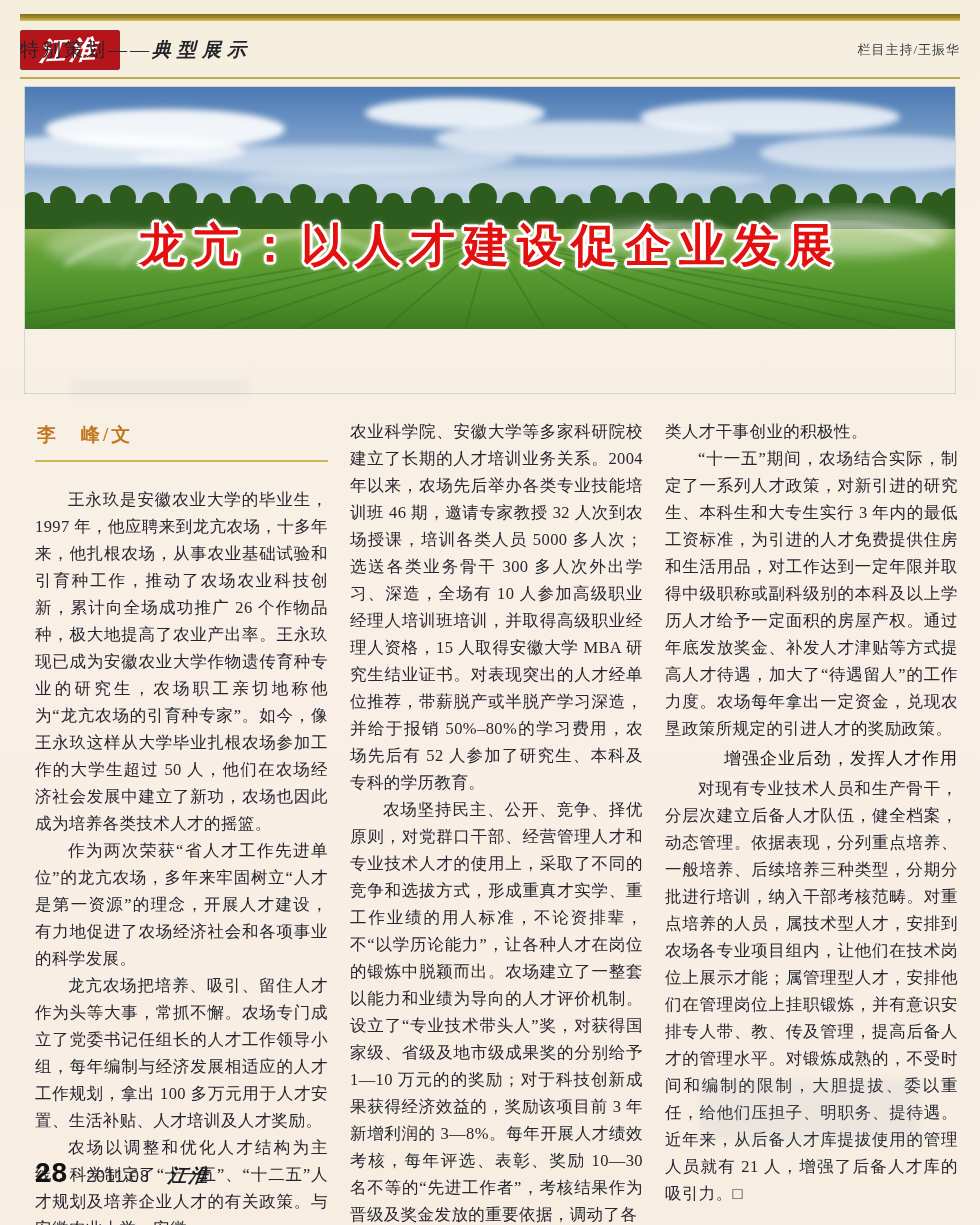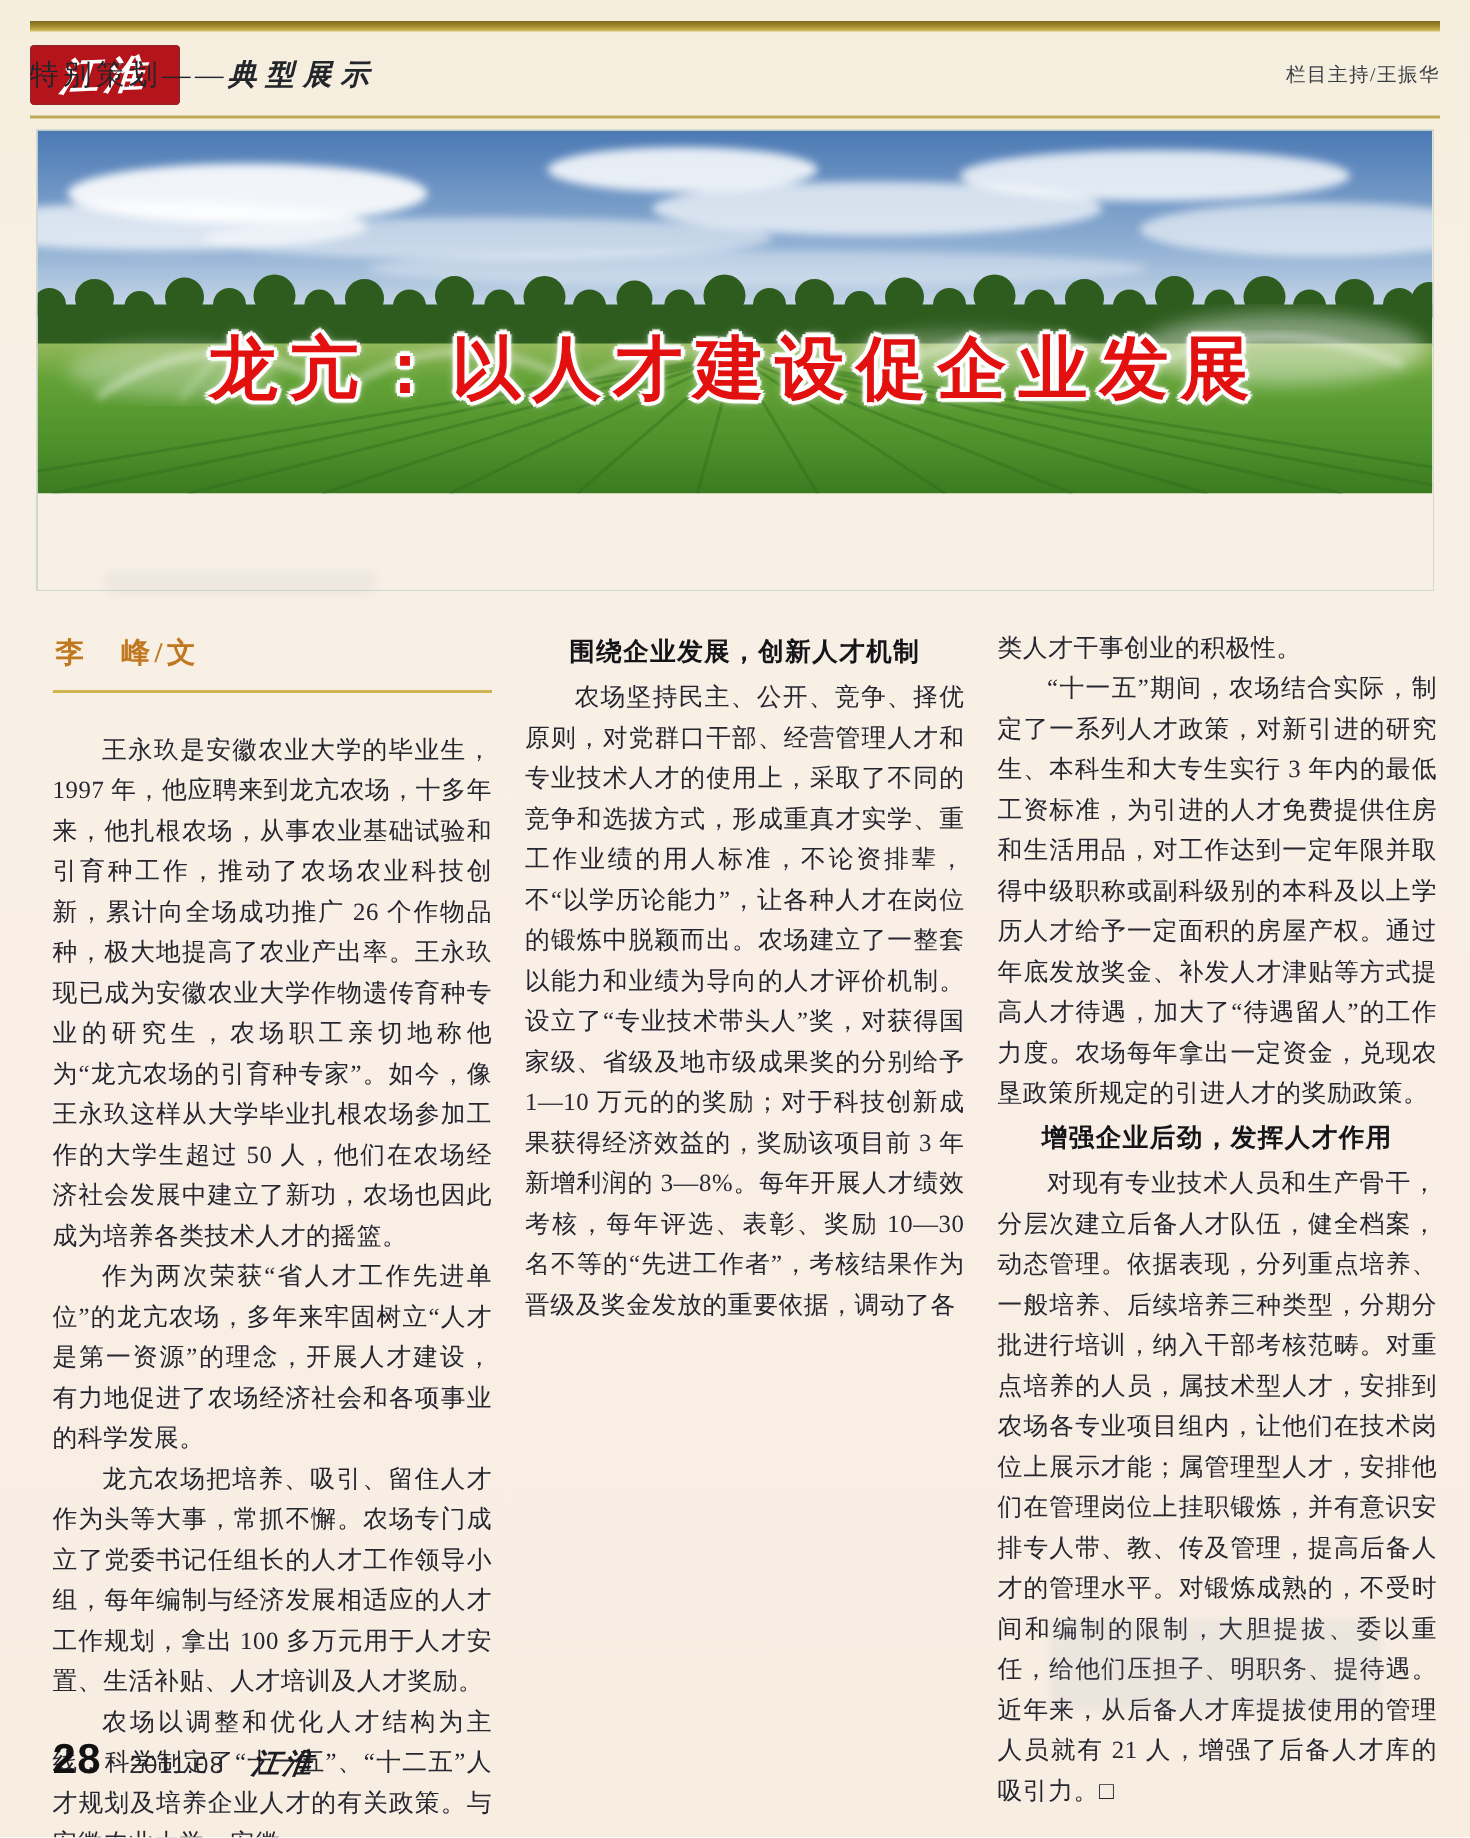--- a/index.html
+++ b/index.html
@@ -59,22 +59,22 @@
   .author-block{
     color:#c1771f;font-weight:bold;font-size:19px;letter-spacing:3px;
     padding:4px 0 12px 2px;border-bottom:2px solid #cdb652;margin-bottom:24px;
   }
   .col p.paragraph{
     margin:0;font-size:16.5px;line-height:27px;text-align:justify;
     color:#262630;letter-spacing:0.4px;
   }
   .col p.indent{text-indent:2em;}
   .col h3.subheading{
-    margin:3px 0;font-size:17px;line-height:27px;text-align:center;
-    color:#141419;font-weight:bold;letter-spacing:1px;
+    margin:3px 0;font-size:17px;line-height:27px;text-align:right;
+    color:#141419;font-weight:normal;letter-spacing:1px;
     font-family:"Liberation Sans",sans-serif;
   }
   
   .ghost{position:absolute;background:#8fa6c0;opacity:.10;filter:blur(3px);border-radius:3px;}
   
   .footer{
     position:absolute;left:35px;bottom:36px;
     display:flex;align-items:baseline;gap:18px;
   }
   .page-num{font-size:28px;font-weight:bold;color:#111;font-family:"Liberation Sans",sans-serif;letter-spacing:1px;}
@@ -211,21 +211,21 @@
       <div class="author-block">李　峰/文</div>
       <div>
           <p class="paragraph indent">王永玖是安徽农业大学的毕业生，1997 年，他应聘来到龙亢农场，十多年来，他扎根农场，从事农业基础试验和引育种工作，推动了农场农业科技创新，累计向全场成功推广 26 个作物品种，极大地提高了农业产出率。王永玖现已成为安徽农业大学作物遗传育种专业的研究生，农场职工亲切地称他为“龙亢农场的引育种专家”。如今，像王永玖这样从大学毕业扎根农场参加工作的大学生超过 50 人，他们在农场经济社会发展中建立了新功，农场也因此成为培养各类技术人才的摇篮。</p>
           <p class="paragraph indent">作为两次荣获“省人才工作先进单位”的龙亢农场，多年来牢固树立“人才是第一资源”的理念，开展人才建设，有力地促进了农场经济社会和各项事业的科学发展。</p>
           <p class="paragraph indent">龙亢农场把培养、吸引、留住人才作为头等大事，常抓不懈。农场专门成立了党委书记任组长的人才工作领导小组，每年编制与经济发展相适应的人才工作规划，拿出 100 多万元用于人才安置、生活补贴、人才培训及人才奖励。</p>
           <p class="paragraph indent">农场以调整和优化人才结构为主线，科学制定了“十一五”、“十二五”人才规划及培养企业人才的有关政策。与安徽农业大学、安徽</p>
         </div>
     </div>
     <div class="col">
       <div>
-          <h3 class="subheading">围绕企业发展，创新人才机制</h3>
+          <p class="paragraph">农业科学院、安徽大学等多家科研院校建立了长期的人才培训业务关系。2004 年以来，农场先后举办各类专业技能培训班 46 期，邀请专家教授 32 人次到农场授课，培训各类人员 5000 多人次；选送各类业务骨干 300 多人次外出学习、深造，全场有 10 人参加高级职业经理人培训班培训，并取得高级职业经理人资格，15 人取得安徽大学 MBA 研究生结业证书。对表现突出的人才经单位推荐，带薪脱产或半脱产学习深造，并给于报销 50%–80%的学习费用，农场先后有 52 人参加了研究生、本科及专科的学历教育。</p>
           <p class="paragraph indent">农场坚持民主、公开、竞争、择优原则，对党群口干部、经营管理人才和专业技术人才的使用上，采取了不同的竞争和选拔方式，形成重真才实学、重工作业绩的用人标准，不论资排辈，不“以学历论能力”，让各种人才在岗位的锻炼中脱颖而出。农场建立了一整套以能力和业绩为导向的人才评价机制。设立了“专业技术带头人”奖，对获得国家级、省级及地市级成果奖的分别给予 1—10 万元的的奖励；对于科技创新成果获得经济效益的，奖励该项目前 3 年新增利润的 3—8%。每年开展人才绩效考核，每年评选、表彰、奖励 10—30 名不等的“先进工作者”，考核结果作为晋级及奖金发放的重要依据，调动了各</p>
         </div>
     </div>
     <div class="col">
       <div>
           <p class="paragraph">类人才干事创业的积极性。</p>
           <p class="paragraph indent">“十一五”期间，农场结合实际，制定了一系列人才政策，对新引进的研究生、本科生和大专生实行 3 年内的最低工资标准，为引进的人才免费提供住房和生活用品，对工作达到一定年限并取得中级职称或副科级别的本科及以上学历人才给予一定面积的房屋产权。通过年底发放奖金、补发人才津贴等方式提高人才待遇，加大了“待遇留人”的工作力度。农场每年拿出一定资金，兑现农垦政策所规定的引进人才的奖励政策。</p>
           <h3 class="subheading">增强企业后劲，发挥人才作用</h3>
           <p class="paragraph indent">对现有专业技术人员和生产骨干，分层次建立后备人才队伍，健全档案，动态管理。依据表现，分列重点培养、一般培养、后续培养三种类型，分期分批进行培训，纳入干部考核范畴。对重点培养的人员，属技术型人才，安排到农场各专业项目组内，让他们在技术岗位上展示才能；属管理型人才，安排他们在管理岗位上挂职锻炼，并有意识安排专人带、教、传及管理，提高后备人才的管理水平。对锻炼成熟的，不受时间和编制的限制，大胆提拔、委以重任，给他们压担子、明职务、提待遇。近年来，从后备人才库提拔使用的管理人员就有 21 人，增强了后备人才库的吸引力。□</p>
         </div>

